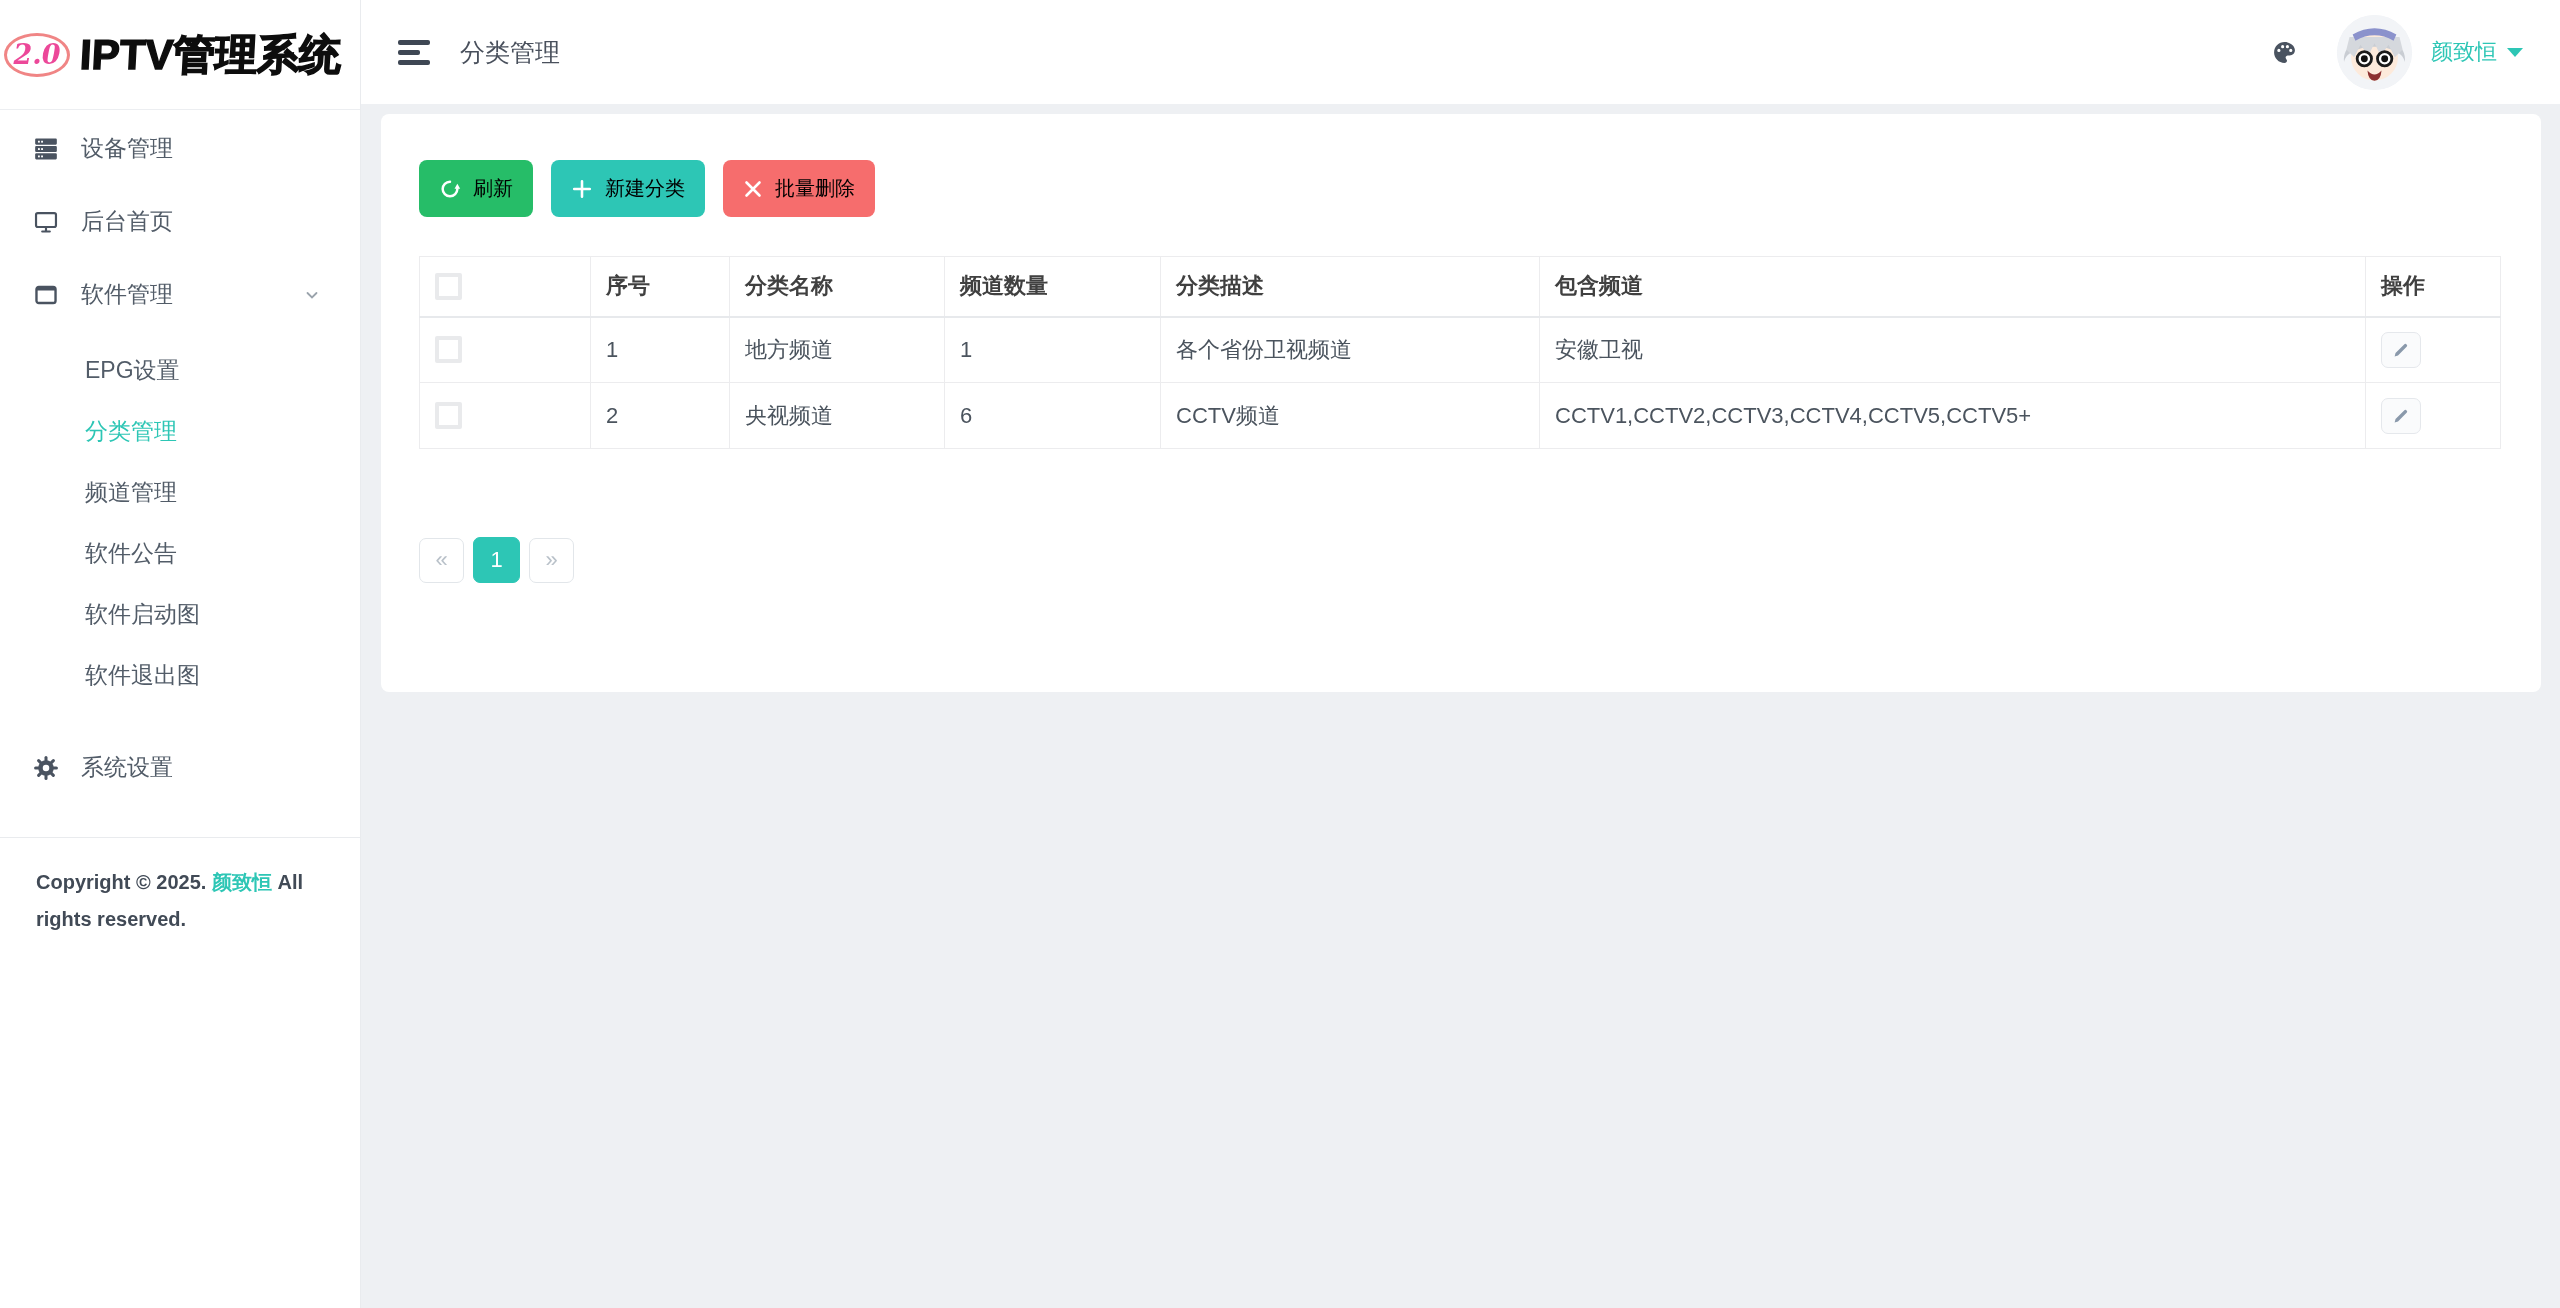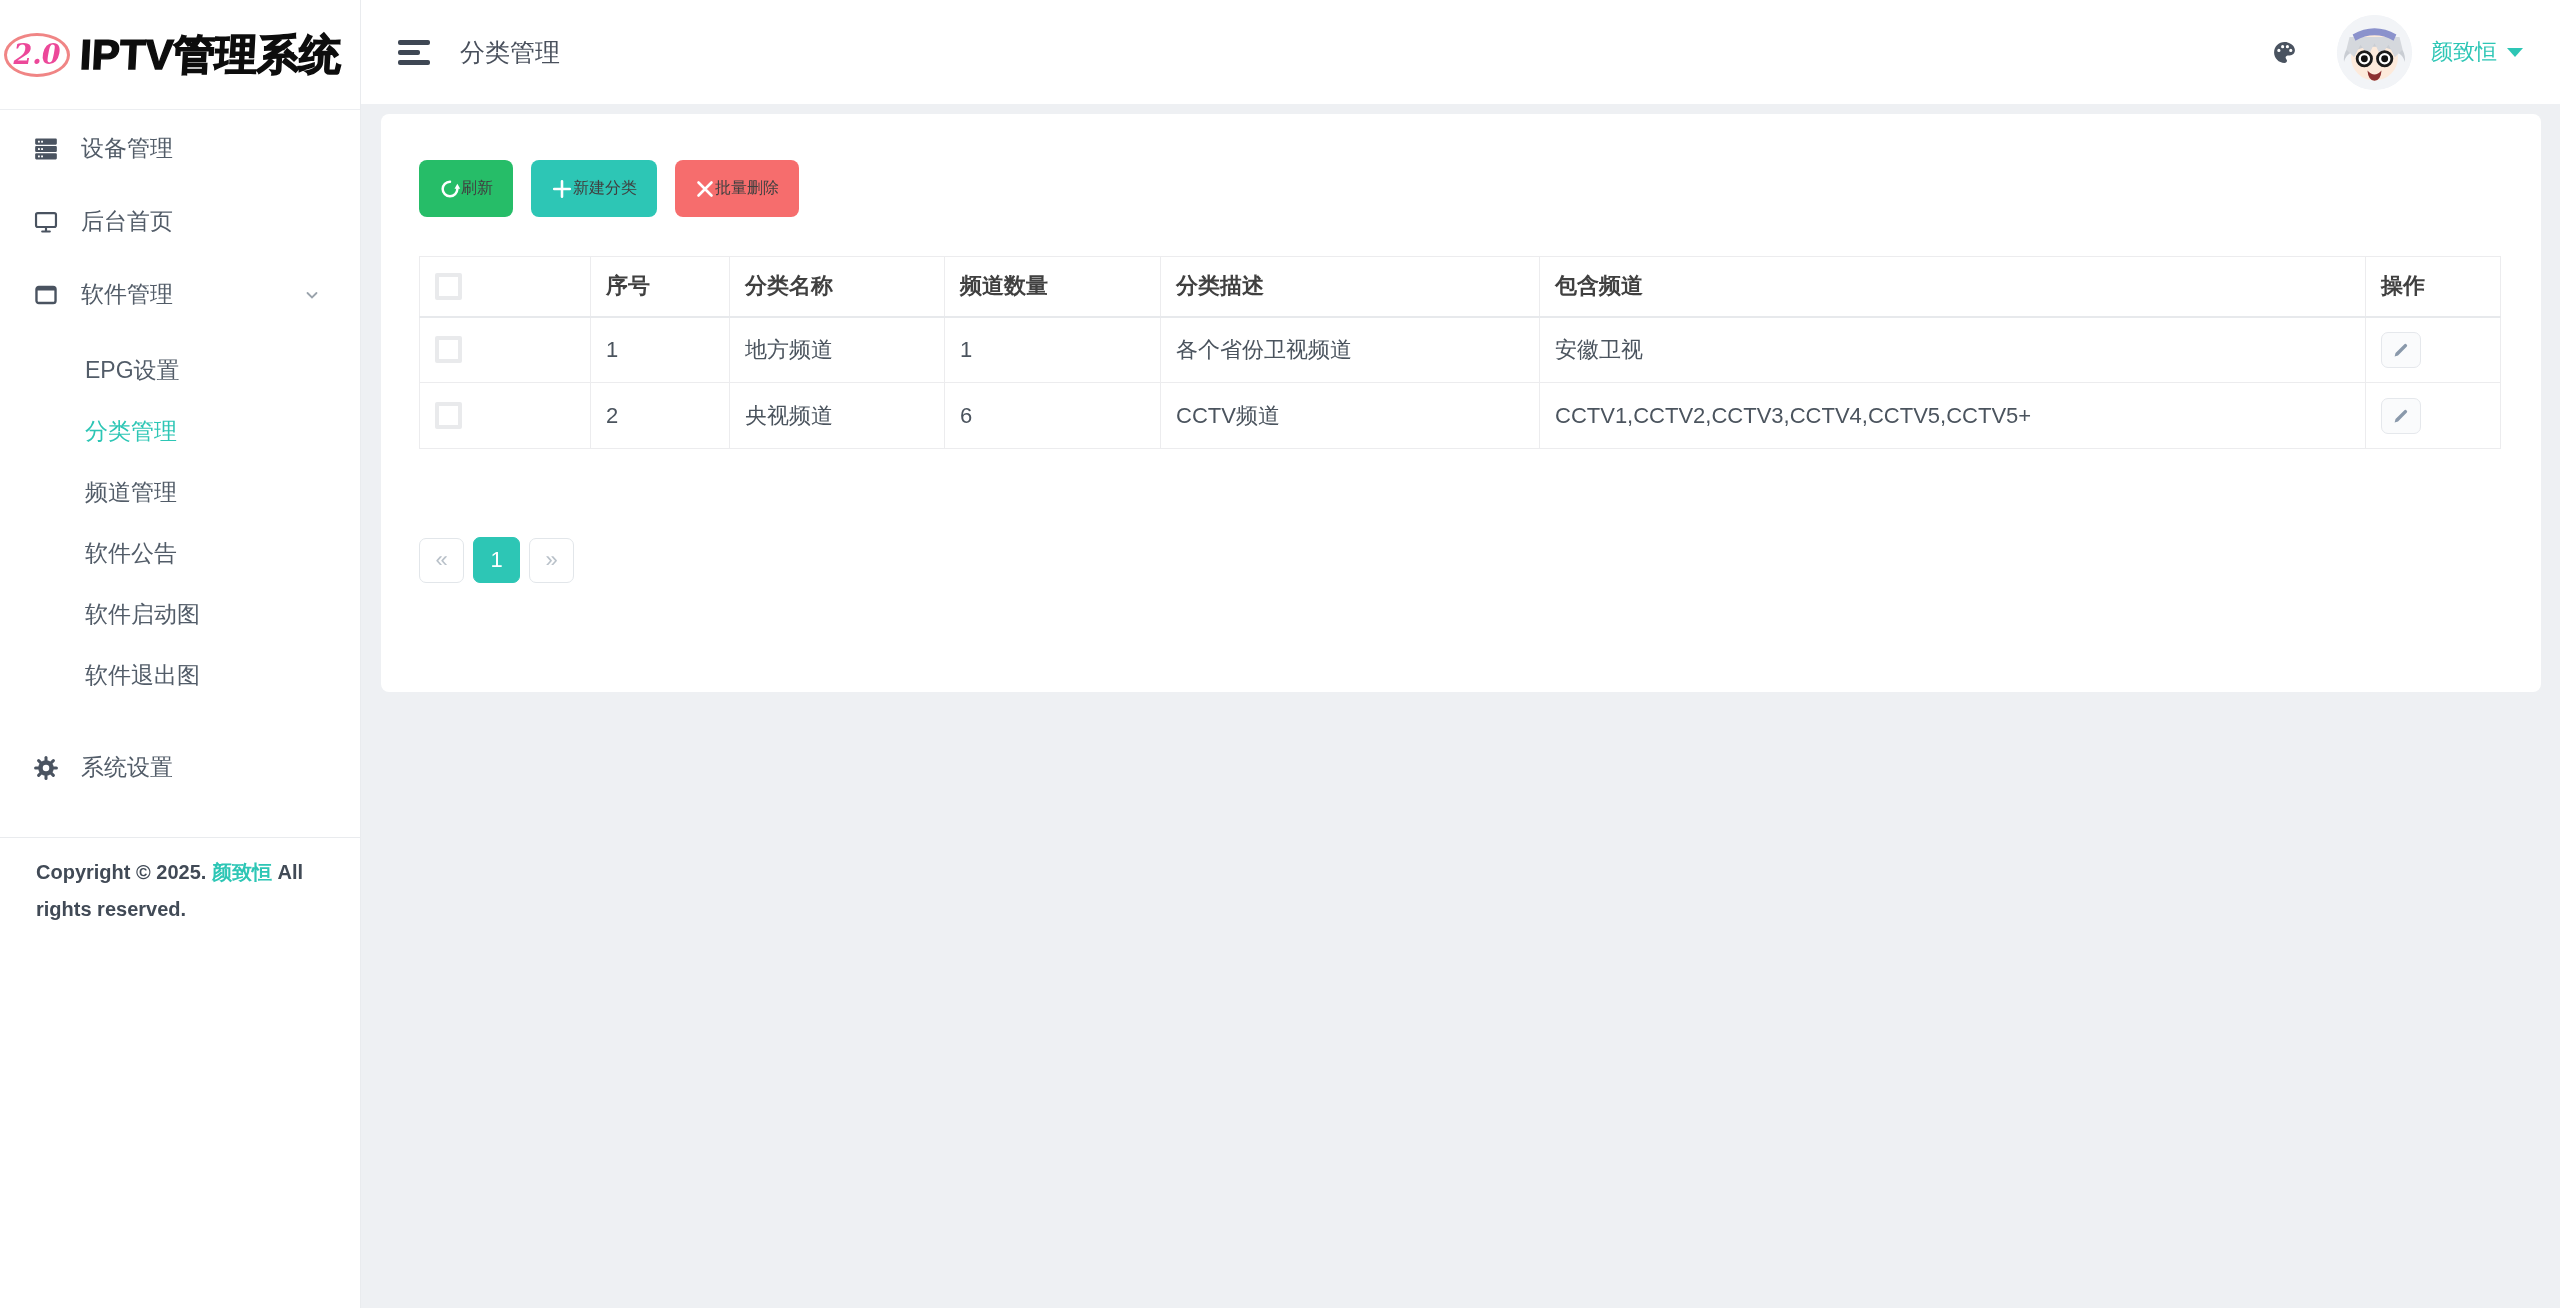--- a/index.html
+++ b/index.html
@@ -59,21 +59,21 @@
   .menu-item.system{margin-top:16px;}
   .submenu{padding:9px 4px;}
   .submenu-item{
     height:61px;display:flex;align-items:center;
     padding-left:81px;cursor:pointer;
     color:var(--sidebar-text);font-size:23px;
   }
   .submenu-item.active{color:var(--accent);}
   .sidebar-footer{
     margin-top:33px;border-top:1px solid var(--border);
-    padding:16px 36px 0 36px;
+    padding:26px 36px 0 36px;
     font-size:20px;font-weight:600;color:#414a56;line-height:37px;
   }
   .sidebar-footer .author{color:var(--accent);text-decoration:none;cursor:pointer;}
 
   
   .main{flex:1;display:flex;flex-direction:column;min-width:0;}
   .topbar{
     height:104px;min-height:104px;background:#fff;
     display:flex;align-items:center;padding:0 37px;
   }
@@ -102,22 +102,22 @@
   .content{flex:1;background:var(--page-bg);padding:10px 19px 20px 20px;}
   .card{
     background:#fff;border-radius:8px;
     min-height:578px;padding:46px 40px 40px 38px;
   }
 
   
   .toolbar{display:flex;gap:18px;margin-bottom:39px;}
   .btn{
     height:57px;border:none;border-radius:8px;cursor:pointer;
-    display:inline-flex;align-items:center;
-    padding:0 20px;color:#404040;font-size:16px;
+    display:inline-flex;align-items:center;gap:12px;
+    padding:0 20px;color:#000000;font-size:20px;
     font-family:inherit;
   }
   .btn-refresh{background:var(--success);}
   .btn-create{background:var(--accent);}
   .btn-delete{background:var(--danger);}
 
   
   table.data-table{
     width:100%;border-collapse:collapse;table-layout:fixed;
     font-size:22px;color:var(--cell-text);

